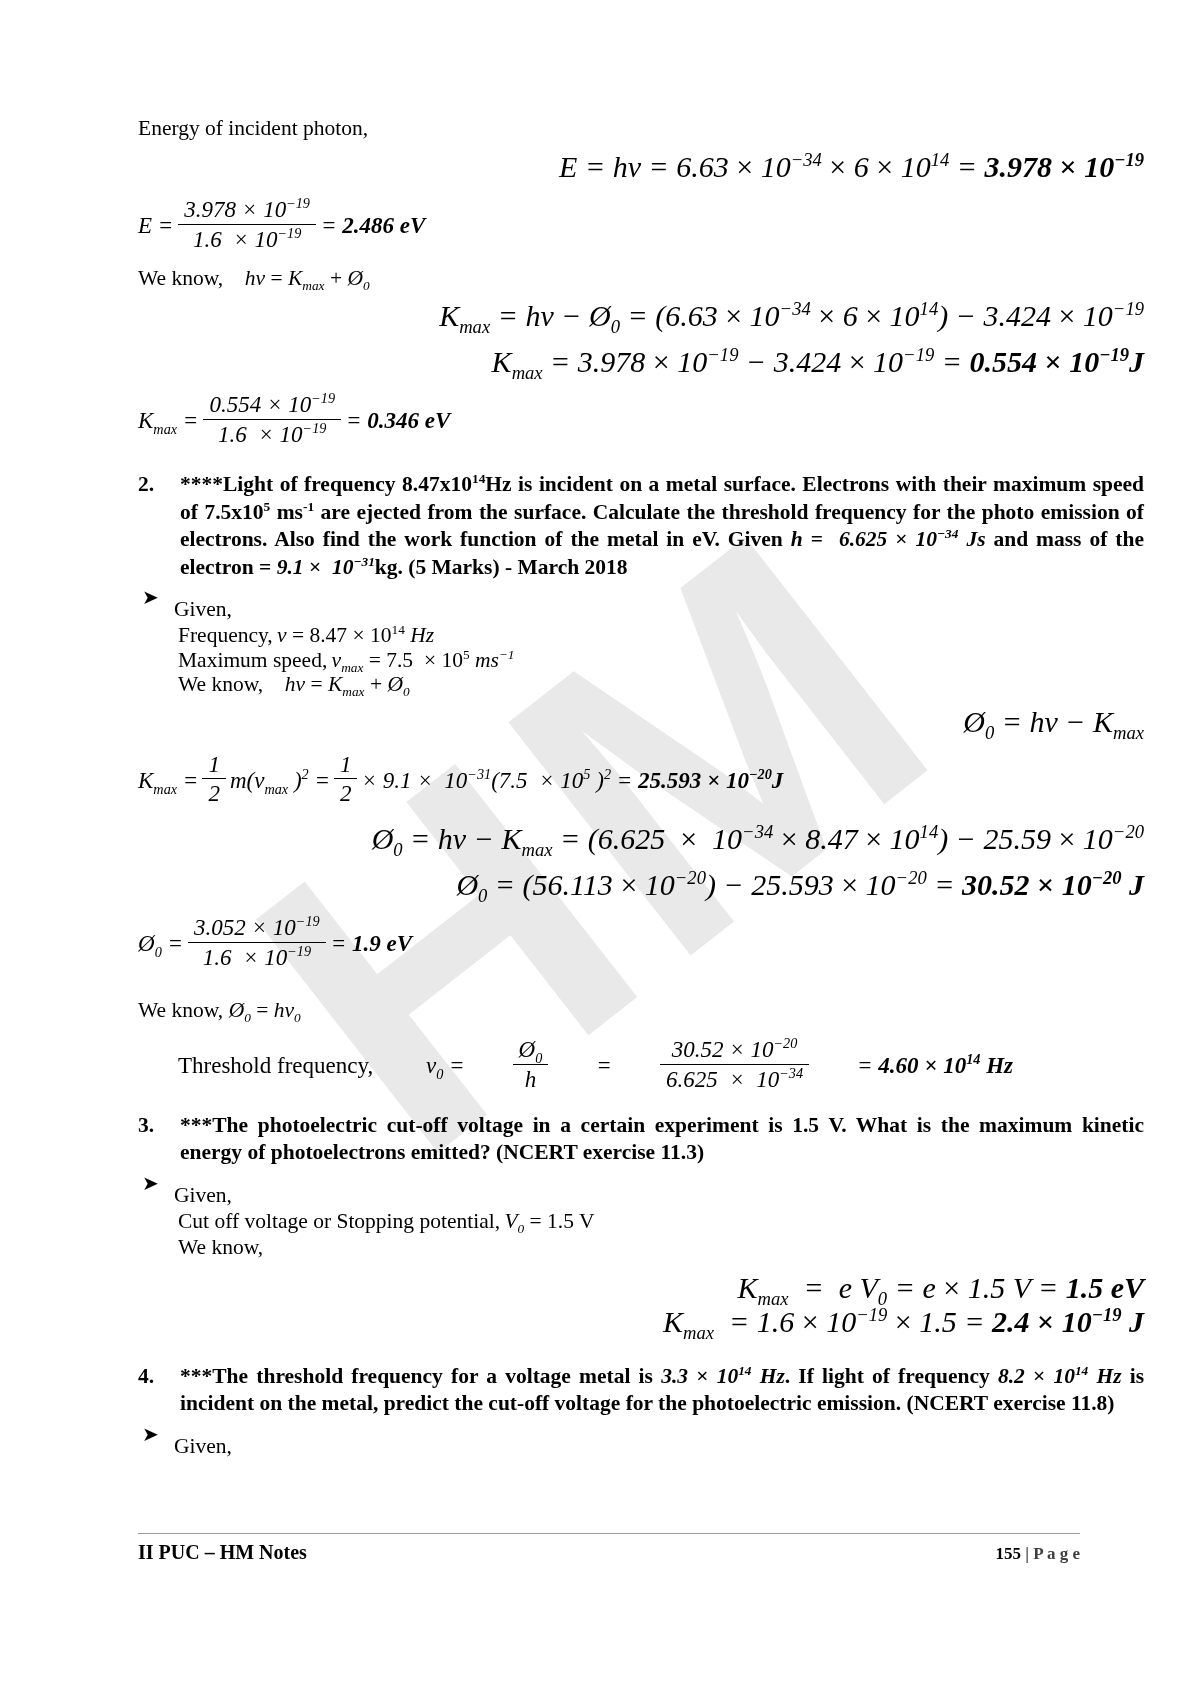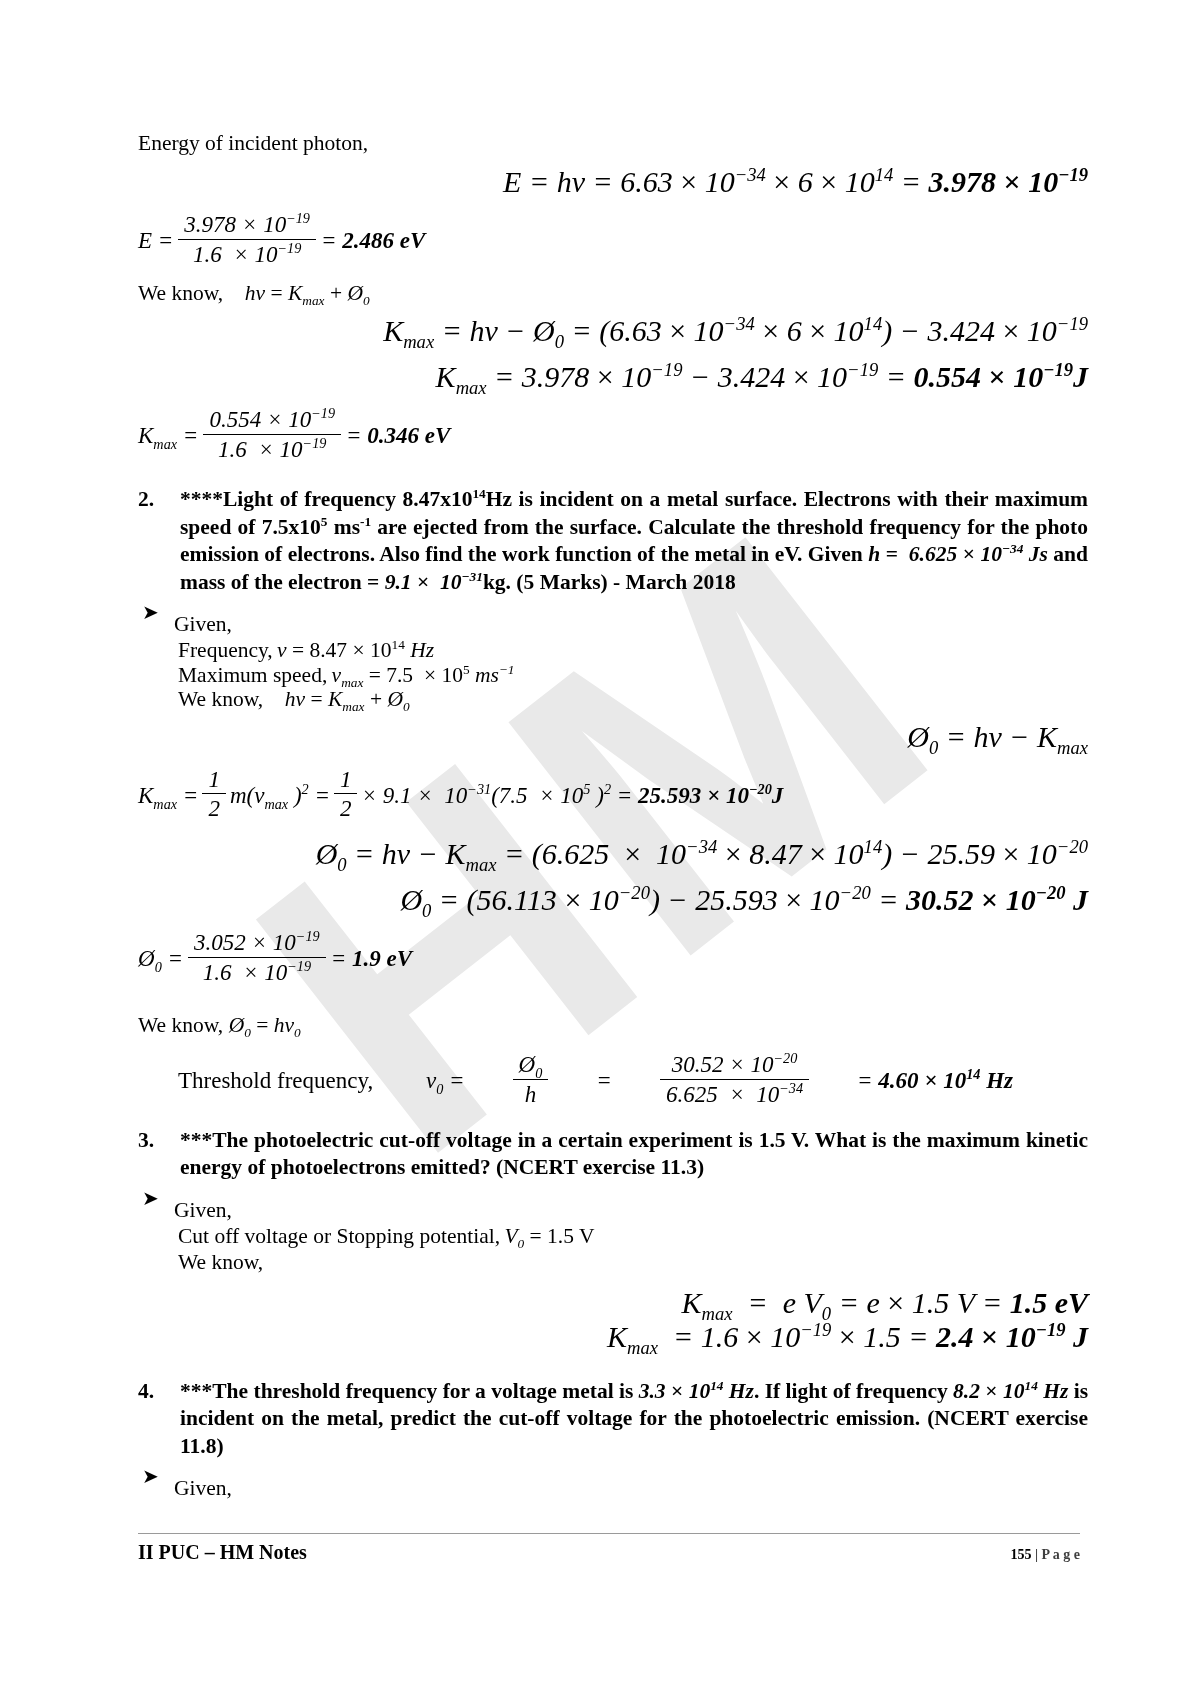--- a/index.html
+++ b/index.html
@@ -6,23 +6,23 @@
   body{
     width:1190px;height:1682px;
     background:#ffffff;
     font-family:"Liberation Serif", serif;
     color:#000;
     position:relative;
     overflow:hidden;
   }
   .page{
     position:absolute;
-    left:0;top:15px;width:1190px;height:1380px;
+    left:0;top:0;width:1190px;height:1380px;
     box-sizing:border-box;
-    padding:118px 102px 0 138px;
+    padding:118px 46px 0 138px;
   }
   
   .watermark{
     position:absolute;
     left:0;top:0;width:1190px;height:1682px;
     pointer-events:none;
     z-index:0;
   }
   .wm-text{
     position:absolute;
@@ -133,21 +133,21 @@
   }
   .footer .frow{
     display:flex;
     justify-content:space-between;
     align-items:baseline;
     font-family:"Liberation Serif", serif;
     font-weight:bold;
     font-size:20px;
   }
   .footer .fright{
-    font-size:14px;
+    font-size:17px;
     color:#3f3f3f;
     text-align:center;
   }
   .footer .fright .pnum{color:#000;font-weight:bold;}
 </style>
 </head>
 <body>
 
 <div class="watermark">
   <div class="wm-text">HM</div>

